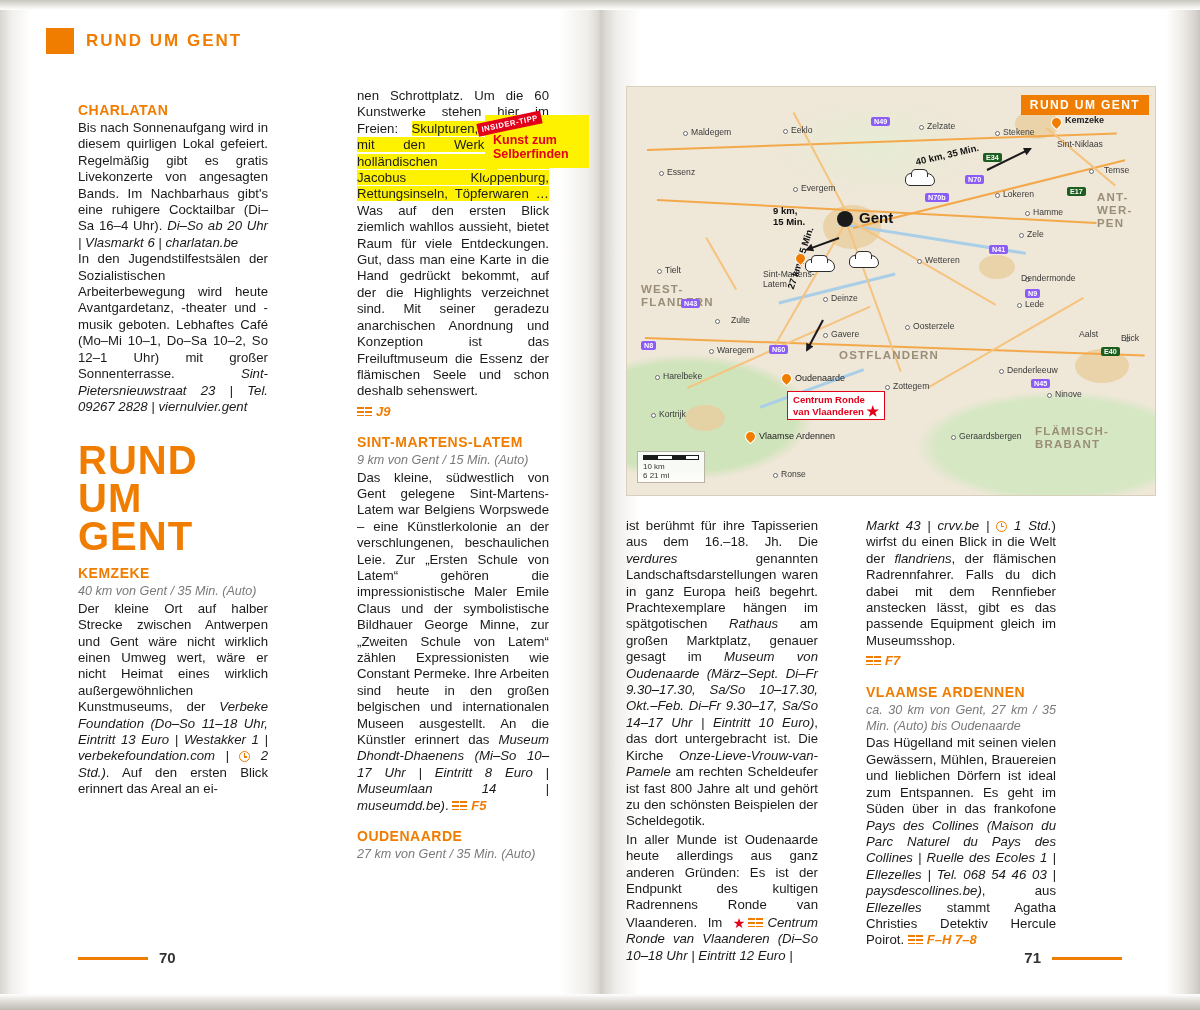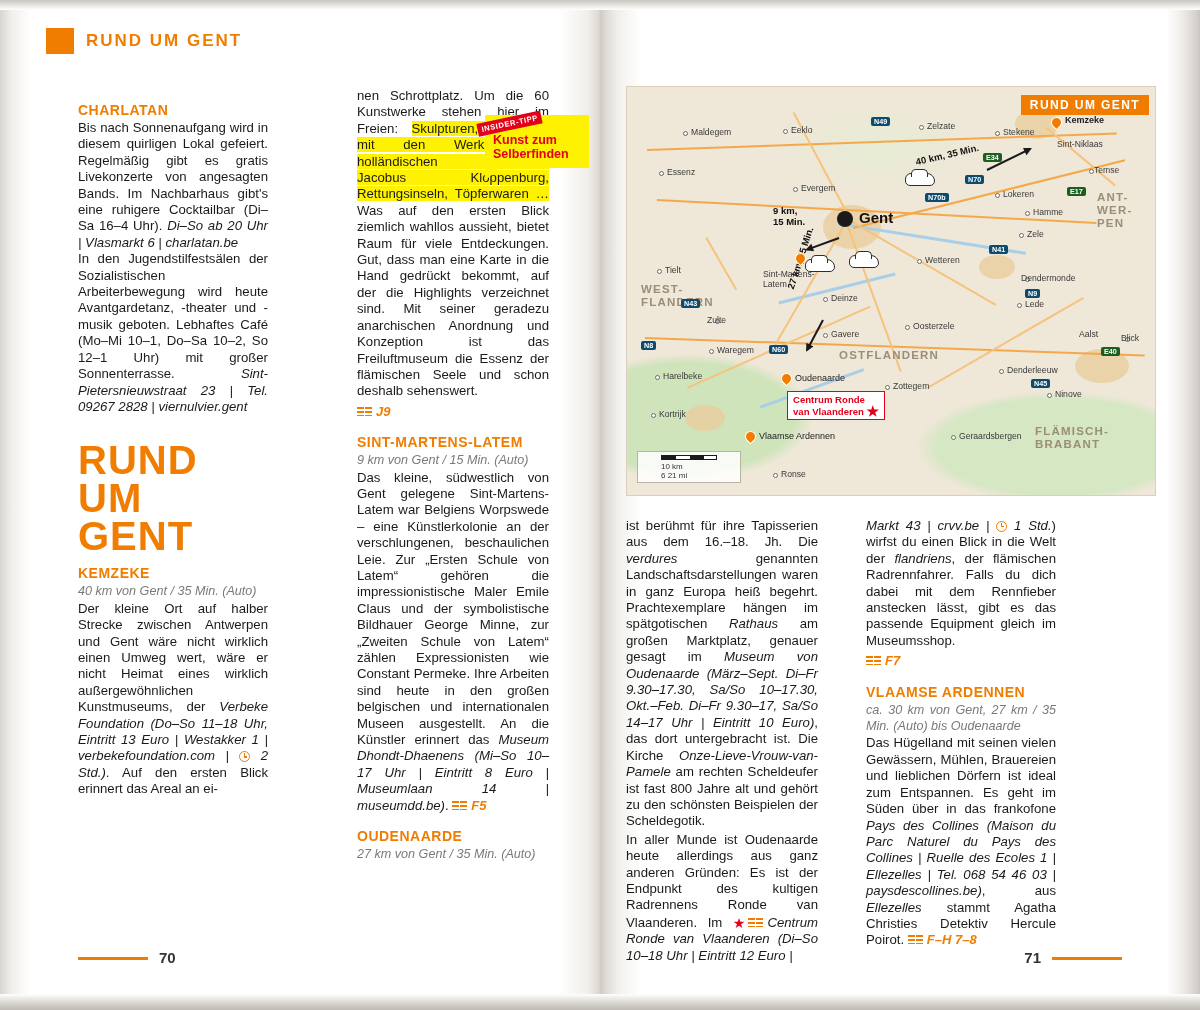--- a/index.html
+++ b/index.html
@@ -189,21 +189,21 @@
   }
   .region {
     position:absolute; font-size:11.5px; color:#9a8e78; font-weight:bold;
     letter-spacing:1.2px; white-space:nowrap; line-height:13px;
   }
   .shield {
     position:absolute; font-size:7.2px; color:#fff; background:#2f7d32;
     border-radius:2px; padding:0px 3px; font-weight:bold;
   }
   .shield.e { background:#1b5e20; }
-  .shield.n { background:#0c4a6e;text-align:center; }
+  .shield.n { background:#8b5cf6;text-align:center; }
   .map-badge {
     position:absolute; background:#f07d00; color:#fff;
     font-weight:bold; font-size:12px; letter-spacing:1.4px;
     padding:3px 9px;
   }
   .poi-pin {
     position:absolute; width:11px; height:11px; border-radius:50% 50% 50% 0;
     background:#f07d00; transform:rotate(-45deg);
     border:1.5px solid #fff;
   }
@@ -241,21 +241,21 @@
     border-top:4.5px solid transparent;
     border-bottom:4.5px solid transparent;
   }
   .redbox {
     position:absolute; background:#ffffff; border:1.6px solid #e2001a;
     color:#e2001a; font-size:9.6px; font-weight:bold; line-height:11px;
     padding:2px 5px; white-space:nowrap;
   }
   .scalebar {
     position:absolute; left:10px; bottom:12px;
-    background:rgba(255,255,255,.85); padding:3px 23px 2px;
+    background:rgba(255,255,255,.85); padding:3px 5px 2px;
     border:1px solid #b9b3a6;
     font-size:8px; color:#333;
   }
   .scalebar .bar {
     width:56px; height:5px; margin-bottom:2px;
     background: linear-gradient(to right,#1a1a1a 0 14px,#ffffff 14px 28px,#1a1a1a 28px 42px,#ffffff 42px 56px);
     border:1px solid #1a1a1a;
   }
 
   
@@ -379,39 +379,39 @@
     <div class="dot" style="left:368px;top:44px"></div>
     <div class="place" style="left:376px;top:40px">Stekene</div>
     <div class="place" style="left:430px;top:52px">Sint-Niklaas</div>
     <div class="dot" style="left:32px;top:84px"></div>
     <div class="place" style="left:40px;top:80px">Essenz</div>
     <div class="dot" style="left:166px;top:100px"></div>
     <div class="place" style="left:174px;top:96px">Evergem</div>
     <div class="dot" style="left:368px;top:106px"></div>
     <div class="place" style="left:376px;top:102px">Lokeren</div>
     <div class="dot" style="left:462px;top:82px"></div>
-    <div class="place" style="left:467px;top:78px">Temse</div>
+    <div class="place" style="left:477px;top:78px">Temse</div>
     <div class="dot" style="left:398px;top:124px"></div>
     <div class="place" style="left:406px;top:120px">Hamme</div>
     <div class="dot" style="left:392px;top:146px"></div>
     <div class="place" style="left:400px;top:142px">Zele</div>
     <div class="dot" style="left:290px;top:172px"></div>
     <div class="place" style="left:298px;top:168px">Wetteren</div>
     <div class="dot" style="left:398px;top:190px"></div>
     <div class="place" style="left:394px;top:186px">Dendermonde</div>
     <div class="dot" style="left:30px;top:182px"></div>
     <div class="place" style="left:38px;top:178px">Tielt</div>
     <div class="place" style="left:136px;top:182px">Sint-Martens-<br>Latem</div>
     <div class="dot" style="left:196px;top:210px"></div>
     <div class="place" style="left:204px;top:206px">Deinze</div>
     <div class="dot" style="left:390px;top:216px"></div>
     <div class="place" style="left:398px;top:212px">Lede</div>
     <div class="place" style="left:452px;top:242px">Aalst</div>
     <div class="dot" style="left:88px;top:232px"></div>
-    <div class="place" style="left:80px;top:228px">Zulte</div>
+    <div class="place" style="left:104px;top:228px">Zulte</div>
     <div class="dot" style="left:196px;top:246px"></div>
     <div class="place" style="left:204px;top:242px">Gavere</div>
     <div class="dot" style="left:278px;top:238px"></div>
     <div class="place" style="left:286px;top:234px">Oosterzele</div>
     <div class="dot" style="left:498px;top:250px"></div>
     <div class="place" style="left:494px;top:246px">Blick</div>
     <div class="dot" style="left:82px;top:262px"></div>
     <div class="place" style="left:90px;top:258px">Waregem</div>
     <div class="dot" style="left:28px;top:288px"></div>
     <div class="place" style="left:36px;top:284px">Harelbeke</div>

